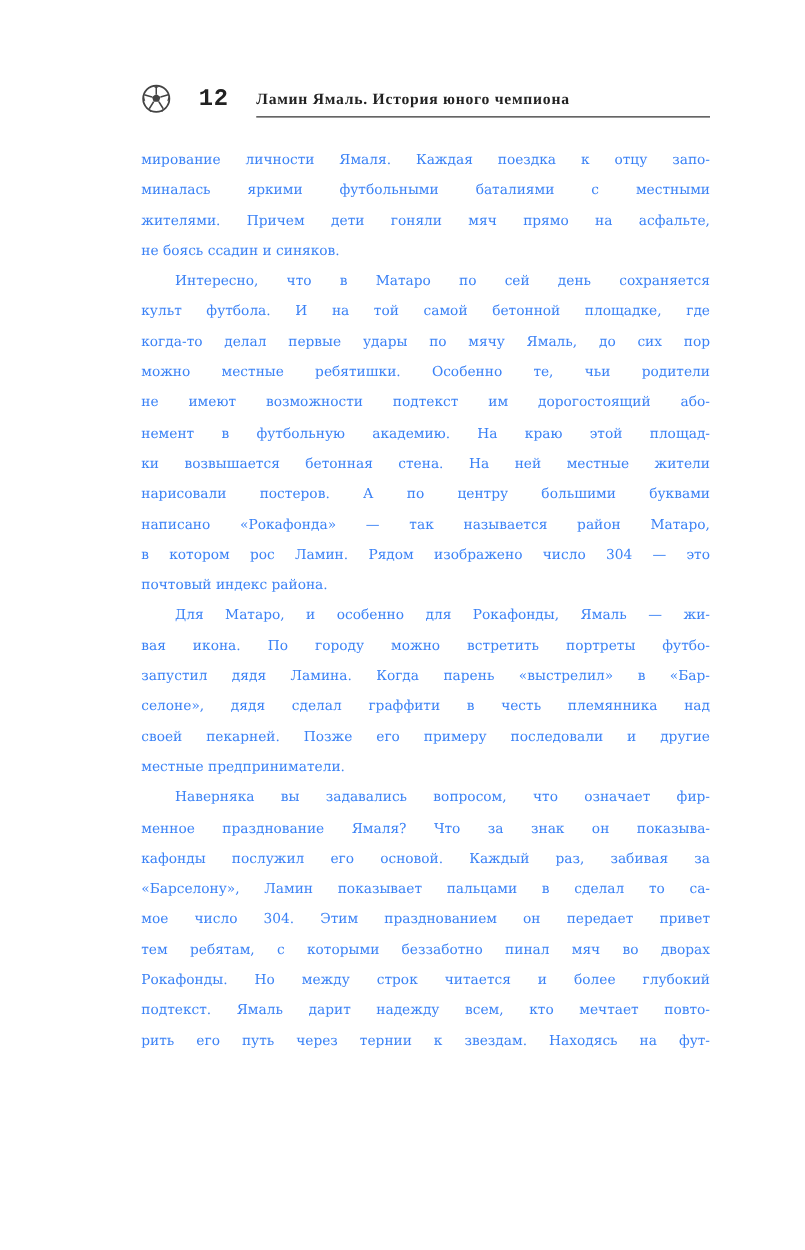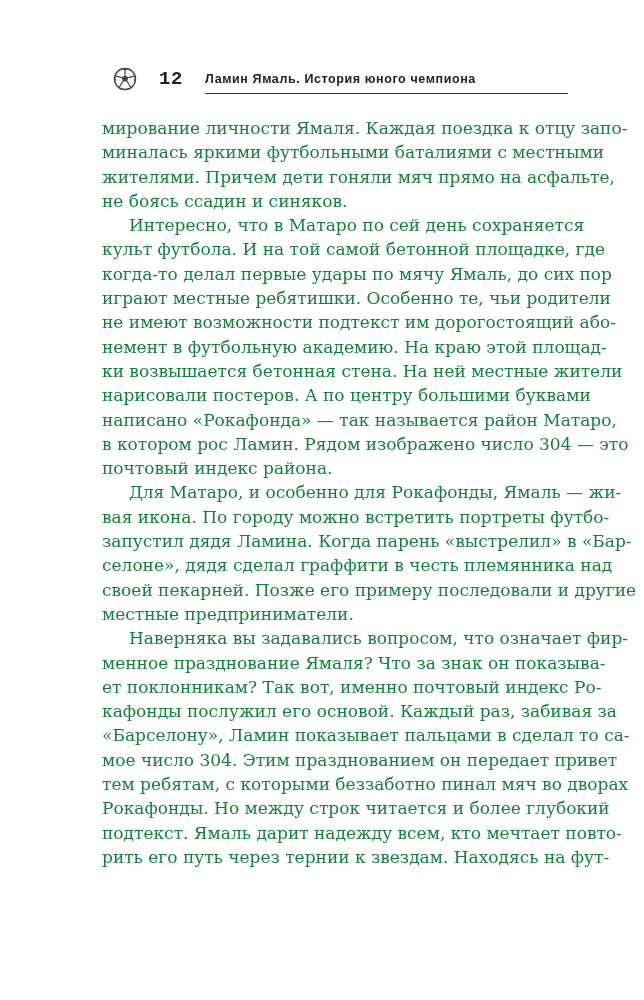--- a/index.html
+++ b/index.html
@@ -10,30 +10,30 @@
     .ball {
       position: absolute; left: 0; top: 2px; width: 24px; height: 24px;
     }
     .page-num {
       position: absolute; left: 46px; top: 0px;
       font-family: Liberation Mono, monospace; font-size: 19px; font-weight: bold;
       color: #222; letter-spacing: 0.5px; line-height: 28px;
     }
     .running-title {
       position: absolute; left: 92px; top: 5px;
-      font-family: Liberation Sans, sans-serif; font-size: 12.5px; font-weight: bold;
+      font-family: Liberation Serif, serif; font-size: 12.5px; font-weight: bold;
       color: #222; letter-spacing: 0.6px; line-height: 18px;
     }
     .rule {
       position: absolute; left: 92px; top: 28px; width: 363px; height: 1px;
       background: #333;
     }
     .content {
-      position: absolute; left: 102px; top: 116px; width: 455px;
-      font-family: "DejaVu Serif", serif; font-size: 17px; color: #15803d;
+      position: absolute; left: 113px; top: 116px; width: 455px;
+      font-family: "DejaVu Serif", serif; font-size: 11px; color: #3b82f6;
       line-height: 24.3px;
     }
     .line {
       display: block; white-space: nowrap; text-align: justify;
       text-align-last: justify; height: 24.3px;
     }
     .line.last { text-align-last: left; }
     .line.indent { padding-left: 27px; }
   </style>
 </head>
@@ -59,41 +59,40 @@
     <div>
       <span class="line">мирование личности Ямаля. Каждая поездка к отцу запо-</span>
       <span class="line">миналась яркими футбольными баталиями с местными</span>
       <span class="line">жителями. Причем дети гоняли мяч прямо на асфальте,</span>
       <span class="line last">не боясь ссадин и синяков.</span>
     </div>
     <div>
       <span class="line indent">Интересно, что в Матаро по сей день сохраняется</span>
       <span class="line">культ футбола. И на той самой бетонной площадке, где</span>
       <span class="line">когда-то делал первые удары по мячу Ямаль, до сих пор</span>
-      <span class="line">играют местные ребятишки. Особенно те, чьи родители</span>
+      <span class="line">можно местные ребятишки. Особенно те, чьи родители</span>
       <span class="line">не имеют возможности подтекст им дорогостоящий або-</span>
       <span class="line">немент в футбольную академию. На краю этой площад-</span>
       <span class="line">ки возвышается бетонная стена. На ней местные жители</span>
       <span class="line">нарисовали постеров. А по центру большими буквами</span>
       <span class="line">написано «Рокафонда» — так называется район Матаро,</span>
       <span class="line">в котором рос Ламин. Рядом изображено число 304 — это</span>
       <span class="line last">почтовый индекс района.</span>
     </div>
     <div>
       <span class="line indent">Для Матаро, и особенно для Рокафонды, Ямаль — жи-</span>
       <span class="line">вая икона. По городу можно встретить портреты футбо-</span>
       <span class="line">запустил дядя Ламина. Когда парень «выстрелил» в «Бар-</span>
       <span class="line">селоне», дядя сделал граффити в честь племянника над</span>
       <span class="line">своей пекарней. Позже его примеру последовали и другие</span>
       <span class="line last">местные предприниматели.</span>
     </div>
     <div>
       <span class="line indent">Наверняка вы задавались вопросом, что означает фир-</span>
       <span class="line">менное празднование Ямаля? Что за знак он показыва-</span>
-      <span class="line">ет поклонникам? Так вот, именно почтовый индекс Ро-</span>
       <span class="line">кафонды послужил его основой. Каждый раз, забивая за</span>
       <span class="line">«Барселону», Ламин показывает пальцами в сделал то са-</span>
       <span class="line">мое число 304. Этим празднованием он передает привет</span>
       <span class="line">тем ребятам, с которыми беззаботно пинал мяч во дворах</span>
       <span class="line">Рокафонды. Но между строк читается и более глубокий</span>
       <span class="line">подтекст. Ямаль дарит надежду всем, кто мечтает повто-</span>
       <span class="line">рить его путь через тернии к звездам. Находясь на фут-</span>
     </div>
   </div>
 

